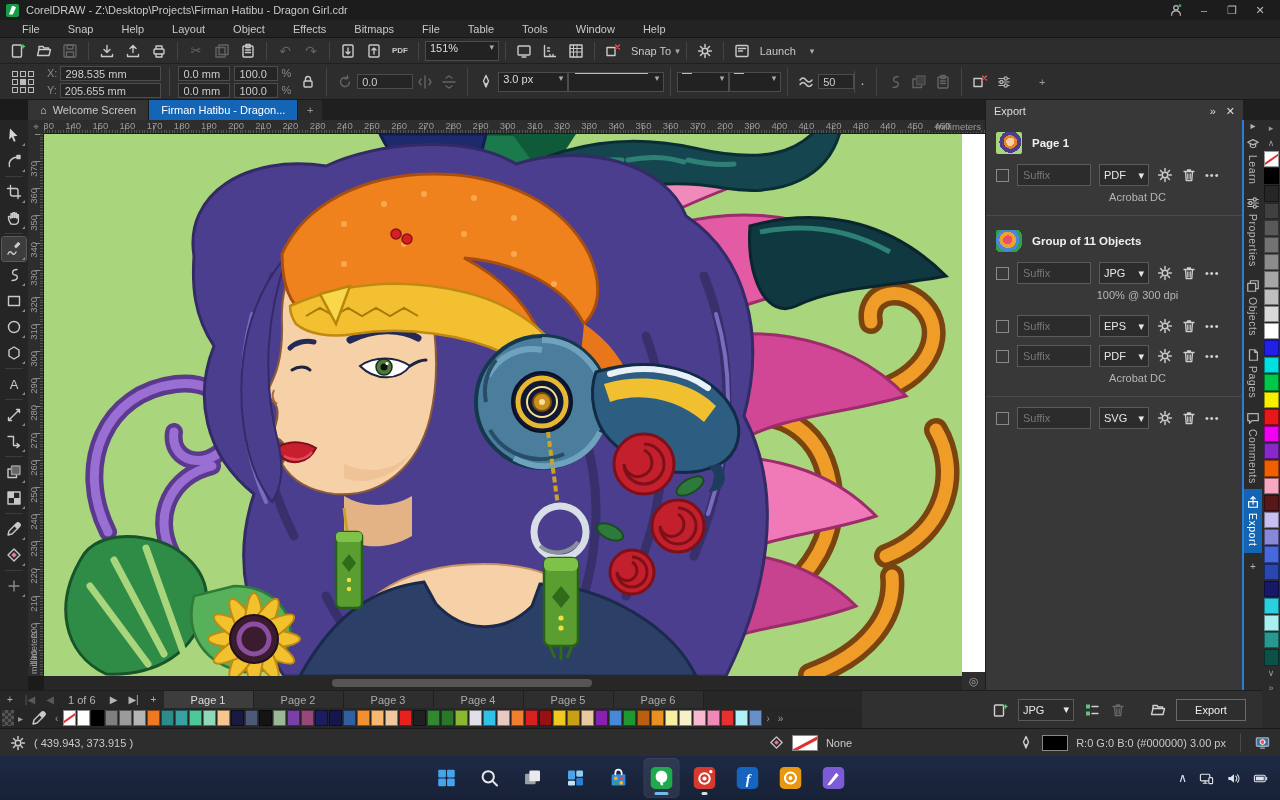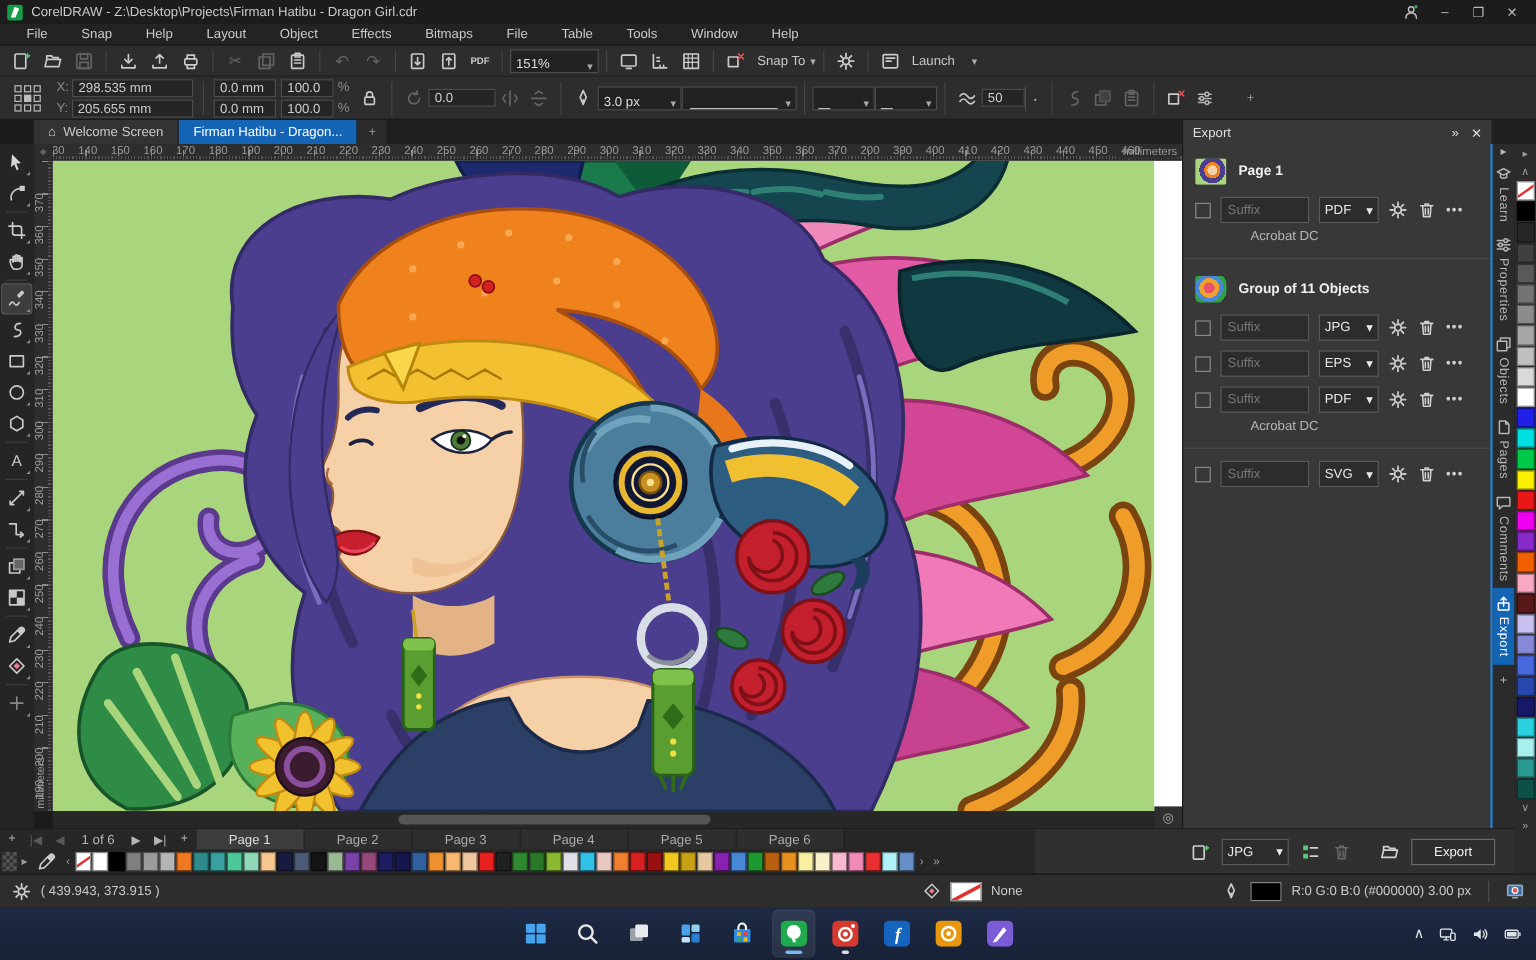--- a/index.html
+++ b/index.html
@@ -18,21 +18,21 @@
   .winbtn { width:28px; height:18px; display:inline-flex; align-items:center; justify-content:center; color:#bbb; font-size:11px; }
 
   
   #menubar { left:0; top:20px; width:1280px; height:18px; background:#232323; display:flex; align-items:center; padding-left:8px; border-bottom:1px solid #161616;}
   #menubar .mi { padding:0 14px; height:18px; line-height:18px; color:#c9c9c9; }
 
   
   #toolbar { left:0; top:38px; width:1280px; height:26px; background:#2d2d2d; display:flex; align-items:center; padding-left:6px; gap:2px; border-bottom:1px solid #1f1f1f;}
   .tbtn { width:24px; height:22px; display:inline-flex; align-items:center; justify-content:center; border-radius:2px; color:#c9c9c9; }
   .tsep { width:1px; height:18px; background:#444; margin:0 4px; }
-  .combo { height:20px; background:#222; border:1px solid #4c4c4c; display:inline-flex; align-items:flex-end; justify-content:space-between; padding:0 4px; color:#ddd; }
+  .combo { height:20px; background:#222; border:1px solid #4c4c4c; display:inline-flex; align-items:flex-start; justify-content:space-between; padding:0 4px; color:#ddd; }
   .combo .car { font-size:9px; color:#aaa; margin-left:5px;}
   .tlabel { color:#c9c9c9; margin:0 4px; }
 
   
   #propbar { left:0; top:64px; width:1280px; height:36px; background:#2d2d2d; display:flex; align-items:center; padding-left:4px; border-bottom:1px solid #191919;}
   .pgrid { display:grid; grid-template-columns:repeat(3,6px); grid-template-rows:repeat(3,6px); gap:2px; margin:0 8px; }
   .pgrid i { border:1.5px solid #bbb; } .pgrid i.c { background:#bbb; }
   .pfield { width:101px; height:15px; background:#252525; border:1px solid #4c4c4c; color:#ccc; padding:0 4px; line-height:14px; }
   .pfield.s { width:52px; }
   .plab { color:#8a8a8a; margin:0 3px; }
@@ -84,21 +84,21 @@
   .xthumb.t0 { background:#a9d67c; background-image:radial-gradient(circle at 55% 45%, #f6d1a7 0 22%, #f0821e 22% 36%, #4b3e8f 36% 58%, transparent 58%); }
   .xthumb.t1 { background:transparent; background-image:radial-gradient(circle at 45% 45%, #e8506a 0 24%, #f0a030 24% 44%, #4888d8 44% 62%, #30a048 62% 80%, transparent 80%); }
   .xthumb.t2 { background:transparent; background-image:radial-gradient(circle at 50% 50%, #ffffff 0 45%, #cfd2e0 45% 66%, #8a90a0 66% 80%, transparent 80%); }
   .xgroup-hd .glabel { font-weight:bold; color:#efefef; font-size:11.5px; }
   .xrow { display:flex; align-items:center; gap:8px; padding:6px 10px 2px 10px; }
   .xchk { width:13px; height:13px; border:1px solid #8a8a8a; background:transparent; }
   .xsuffix { width:74px; height:22px; background:#2c2c2c; border:1px solid #5a5a5a; color:#ddd; padding:0 5px; font-size:11px; font-family:"Liberation Sans",sans-serif;}
   .xsuffix::placeholder { color:#777; }
   .xcombo { width:50px; height:22px; background:#2c2c2c; border:1px solid #5a5a5a; display:flex; align-items:center; justify-content:space-between; padding:0 4px; color:#e8e8e8; }
   .xico { color:#d0d0d0; display:inline-flex; }
-  .xcap { color:#b5b5b5; padding:3px 10px 8px 56px; }
+  .xcap { color:#b5b5b5; padding:3px 10px 8px 56px;text-align:center; }
   .xdiv { height:1px; background:#4a4a4a; margin:4px 0; }
   #exportfooter { left:862px; top:690px; width:418px; height:38px; background:#303030; border-top:1px solid #1e1e1e; display:flex; align-items:center; gap:10px; padding-left:130px; }
   #exportfooter .btn { width:70px; height:22px; background:#2e2e2e; border:1px solid #6a6a6a; color:#eee; display:flex; align-items:center; justify-content:center; }
 
   
   #dockerstrip { left:1244px; top:120px; width:18px; height:570px; background:#2b2b2b; display:flex; flex-direction:column; align-items:center; }
   .docktab { display:flex; flex-direction:column; align-items:center; gap:4px; padding:6px 0; color:#b5b5b5; width:18px; }
   .docktab .vtext { writing-mode:vertical-rl; font-size:10.5px; letter-spacing:.5px; }
   .docktab.active { background:#1464b4; color:#fff; }
   #dockerline { left:1242px; top:120px; width:2px; height:570px; background:#2a7fd4; }
@@ -863,20 +863,21 @@
             <path d="M8 1.6 V4 M8 12 v2.4 M1.6 8 H4 M12 8 h2.4 M3.5 3.5 L5.2 5.2 M10.8 10.8 l1.7 1.7 M12.5 3.5 L10.8 5.2 M5.2 10.8 L3.5 12.5"></path>
           </svg>
         </span>
         <span class="xico">
           <svg class="ic" width="16" height="16" viewBox="0 0 16 16" fill="none" stroke="#d0d0d0" stroke-width="1.3" stroke-linecap="round" stroke-linejoin="round">
             <path d="M3 4.5 h10 M6.5 4.5 V3 h3 v1.5 M4.5 4.5 l.7 9 h5.6 l.7 -9 M6.8 7 v4.5 M9.2 7 v4.5"></path>
           </svg>
         </span>
         <span class="xico" style="letter-spacing:1px">•••</span>
       </div>
+      <div class="xcap">100% @ 300 dpi</div>
       <div class="xrow">
         <span class="xchk"></span>
         <input class="xsuffix" placeholder="Suffix" style="">
         <span class="xcombo">
           <span>EPS</span>
           <span class="car">▾</span>
         </span>
         <span class="xico">
           <svg class="ic" width="16" height="16" viewBox="0 0 16 16" fill="none" stroke="#c9c9c9" stroke-width="1.5" stroke-linecap="round" stroke-linejoin="round">
             <circle cx="8" cy="8" r="2.8"></circle>

